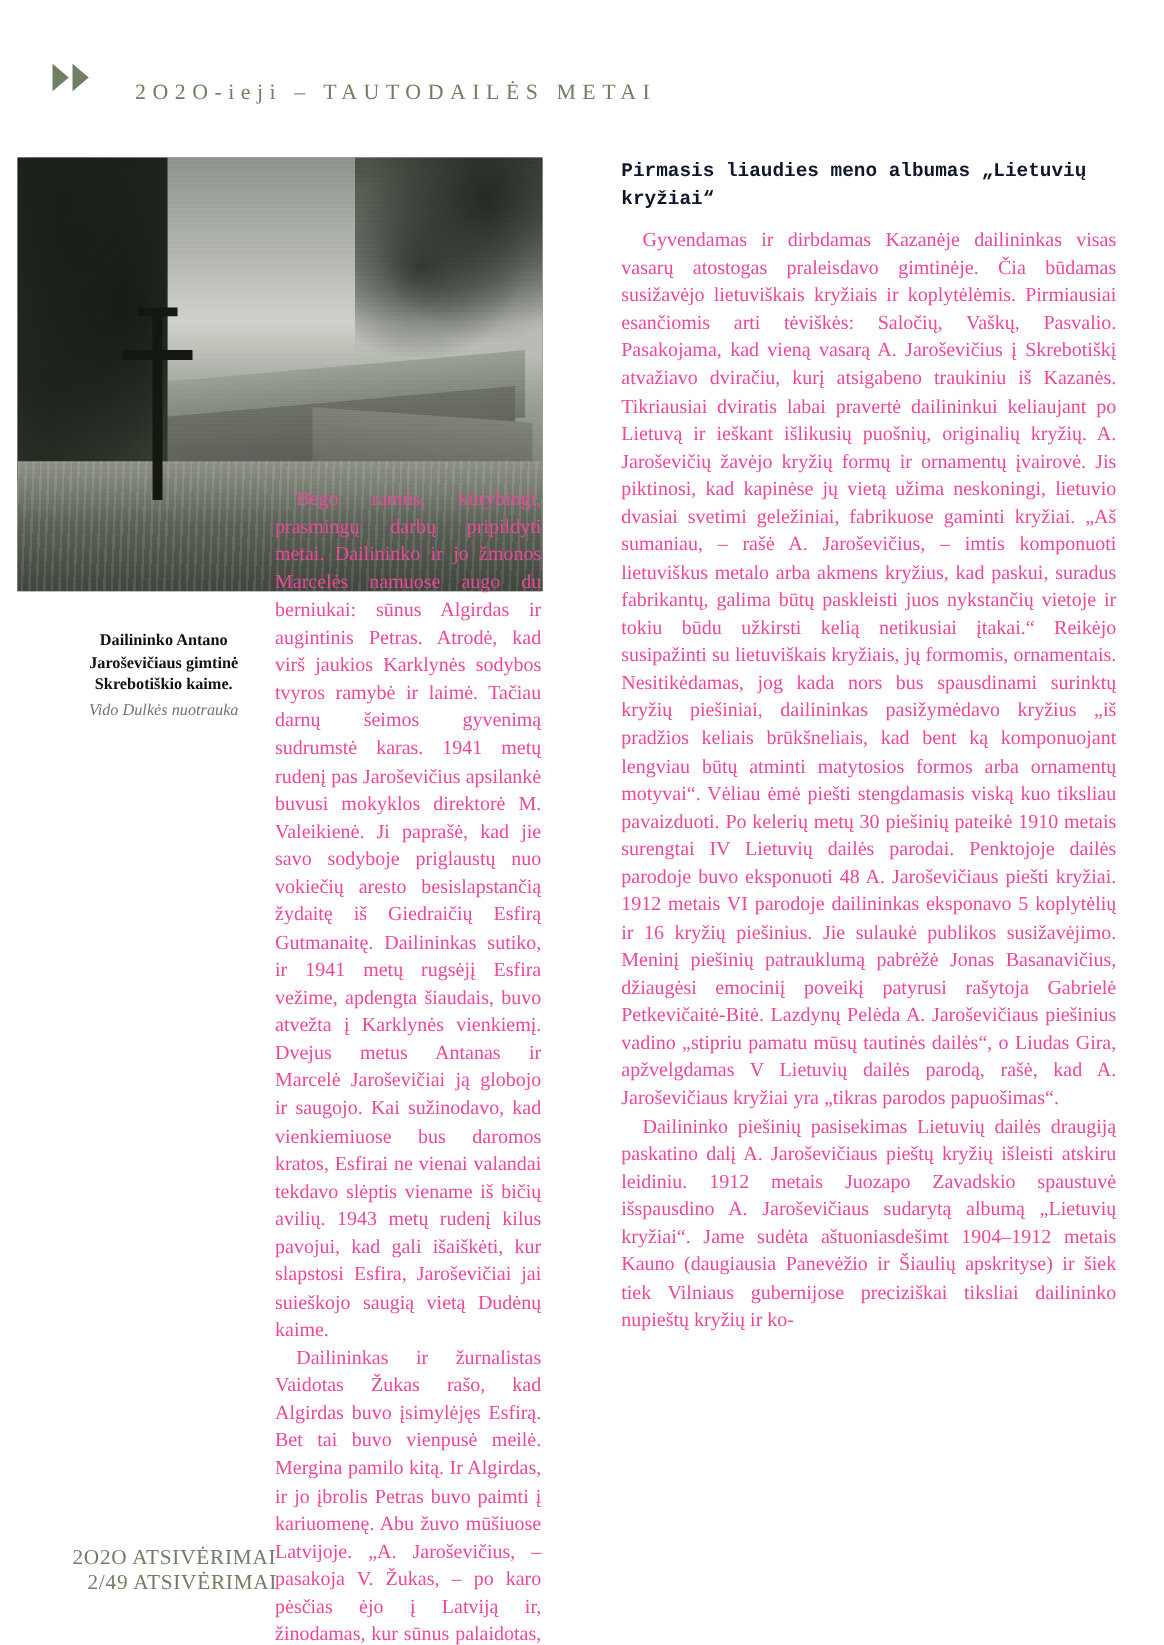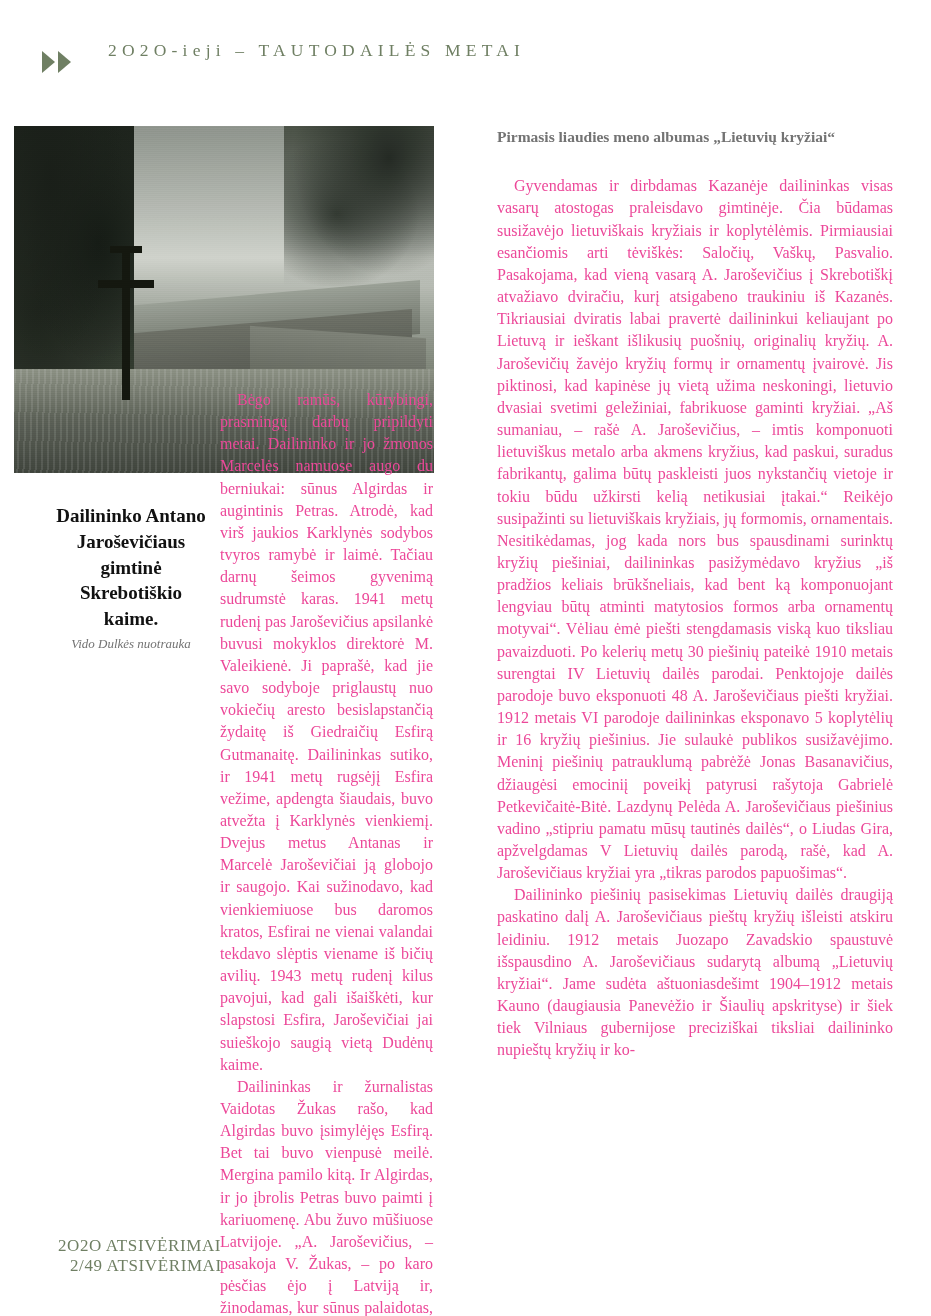--- a/index.html
+++ b/index.html
@@ -18,21 +18,21 @@
   }
 
   
   .header {
     position: absolute;
     top: 40px;
     left: 40px;
     right: 44px;
     height: 44px;
     display: flex;
-    align-items: flex-start;
+    align-items: flex-end;
   }
   .header-mark {
     width: 46px;
     height: 44px;
     position: relative;
     flex: 0 0 auto;
   }
   .header-mark .chev {
     position: absolute;
     width: 0; height: 0;
@@ -153,21 +153,21 @@
   .caption {
     margin-top: 20px;
     width: 196px;
     padding-left: 38px;
     text-align: center;
     box-sizing: border-box;
   }
   .caption-title {
     font-family: "Liberation Serif", serif;
     font-weight: bold;
-    font-size: 19px;
+    font-size: 13px;
     line-height: 1.36;
     color: #111;
     margin-top: 30px;
   }
   .caption-credit {
     font-family: "Liberation Serif", serif;
     font-style: italic;
     font-size: 13px;
     line-height: 1.4;
     margin-top: 3px;
@@ -183,26 +183,26 @@
   }
 
   
   .col-right {
     position: absolute;
     left: 497px;
     top: 126px;
     width: 396px;
   }
   .section-title {
-    font-family: Liberation Serif, serif;
+    font-family: Liberation Mono, monospace;
     font-weight: bold;
     font-size: 15.5px;
     line-height: 1.44;
-    color: #737373;
-    margin-bottom: 27px;
+    color: #0f172a;
+    margin-bottom: 11px;
   }
 
   
   p.body {
     margin: 0;
     font-family: "Liberation Serif", serif;
     font-size: 16px;
     line-height: 1.385;
     text-align: justify;
     text-indent: 17px;

